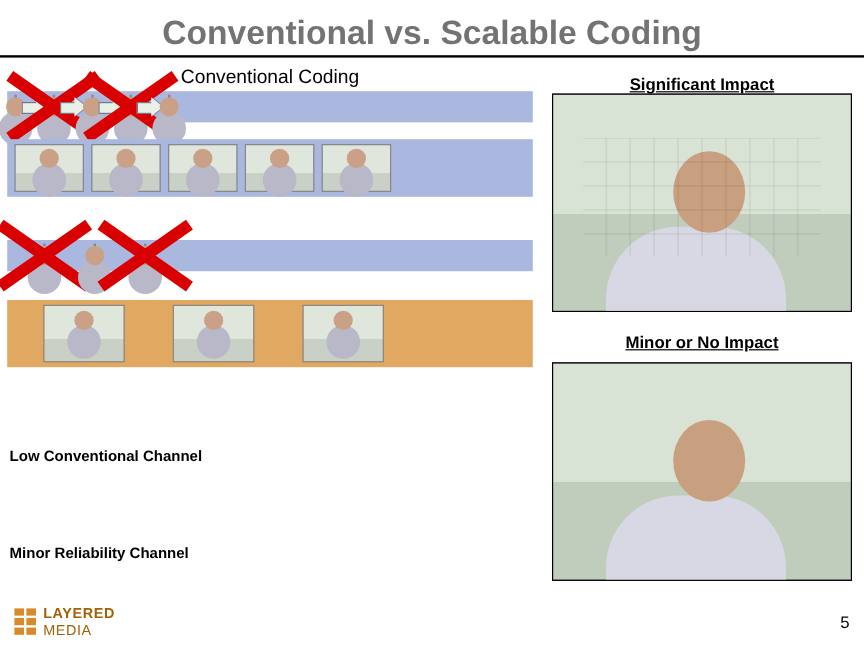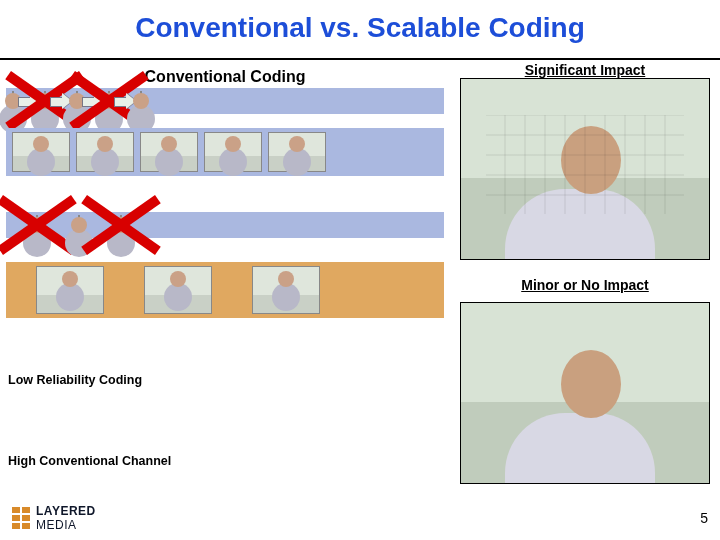--- a/index.html
+++ b/index.html
@@ -7,33 +7,33 @@
     width: 720px;
     height: 540px;
     background: #fff;
     font-family: Arial, sans-serif;
     position: relative;
     overflow: hidden;
   }
   .slide-title {
     text-align: center;
     font-size: 28px;
-    color: #1d4ed8;
+    color: #737373;
     padding-top: 12px;
-    padding-bottom: 14px;
+    padding-bottom: 2px;
   }
   .title-rule {
     border: none;
     border-top: 2px solid #000;
     margin: 0 0 6px 0;
   }
   .section-label {
     text-align: center;
     font-size: 16px;
-    font-weight: bold;
+    font-weight: normal;
     color: #000;
     padding: 2px 0;
   }
   
   .strip {
     position: relative;
     display: flex;
     align-items: center;
     padding: 4px 6px;
     margin: 0 6px;
@@ -141,21 +141,21 @@
   }
   .sc-low  { top:373px; }
   .sc-high { top:454px; }
   .footer{
     position:absolute; left:0; bottom:8px;
     width:100%; display:flex; align-items:center;
     padding:0 12px;
   }
   .logo{
     display:flex; align-items:center; gap:6px;
-    font-size:12px; letter-spacing:0.5px; color:#0f172a;
+    font-size:12px; letter-spacing:0.5px; color:#a16207;
   }
   .logo-mark{
     display:grid; grid-template-columns:repeat(2,8px);
     grid-template-rows:repeat(3,6px); gap:2px;
   }
   .logo-mark span{ background:#d88a2a; }
   .pagenum{
     margin-left:auto; font-size:14px; color:#000;
   }
   .left-area { width: 450px; }
@@ -208,22 +208,22 @@
   <div class="strip orange" style="gap:40px; padding-left:30px;">
     <span class="thumb"></span>
     <span class="thumb"></span>
     <span class="thumb"></span>
   </div>
 </div>
 
 <div class="impact-label impact-top">Significant Impact</div>
 <div class="impact-label impact-bot">Minor or No Impact</div>
 
-<div class="sc-label sc-low">Low Reliability Coding</div>
-<div class="sc-label sc-high">High Conventional Channel</div>
+<div class="sc-label sc-low">Low Conventional Channel</div>
+<div class="sc-label sc-high">Minor Reliability Channel</div>
 
 <div class="bigframe top">
   <div class="inner"></div>
     <div class="body"></div>
     <div class="head"></div>
 </div>
 <div class="bigframe bot">
   <div class="inner"></div>
     <div class="body"></div>
     <div class="head"></div>

